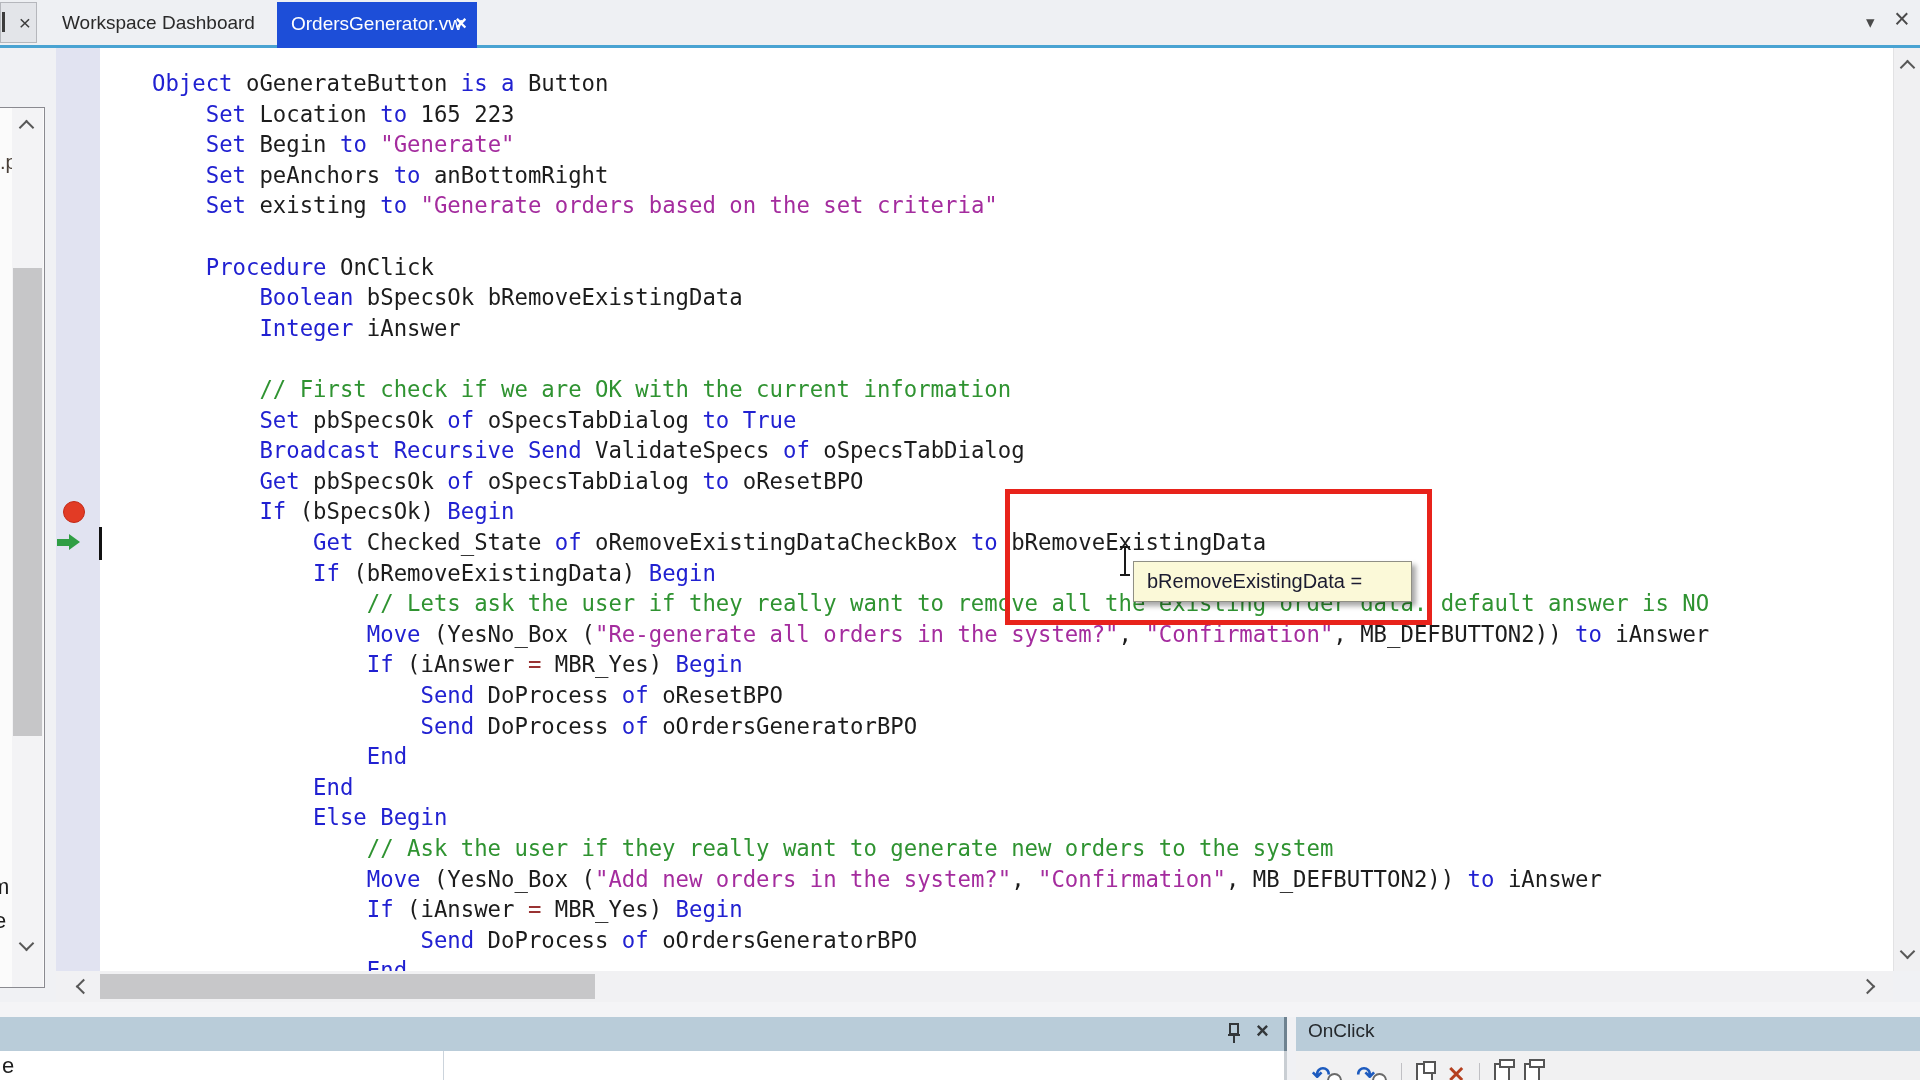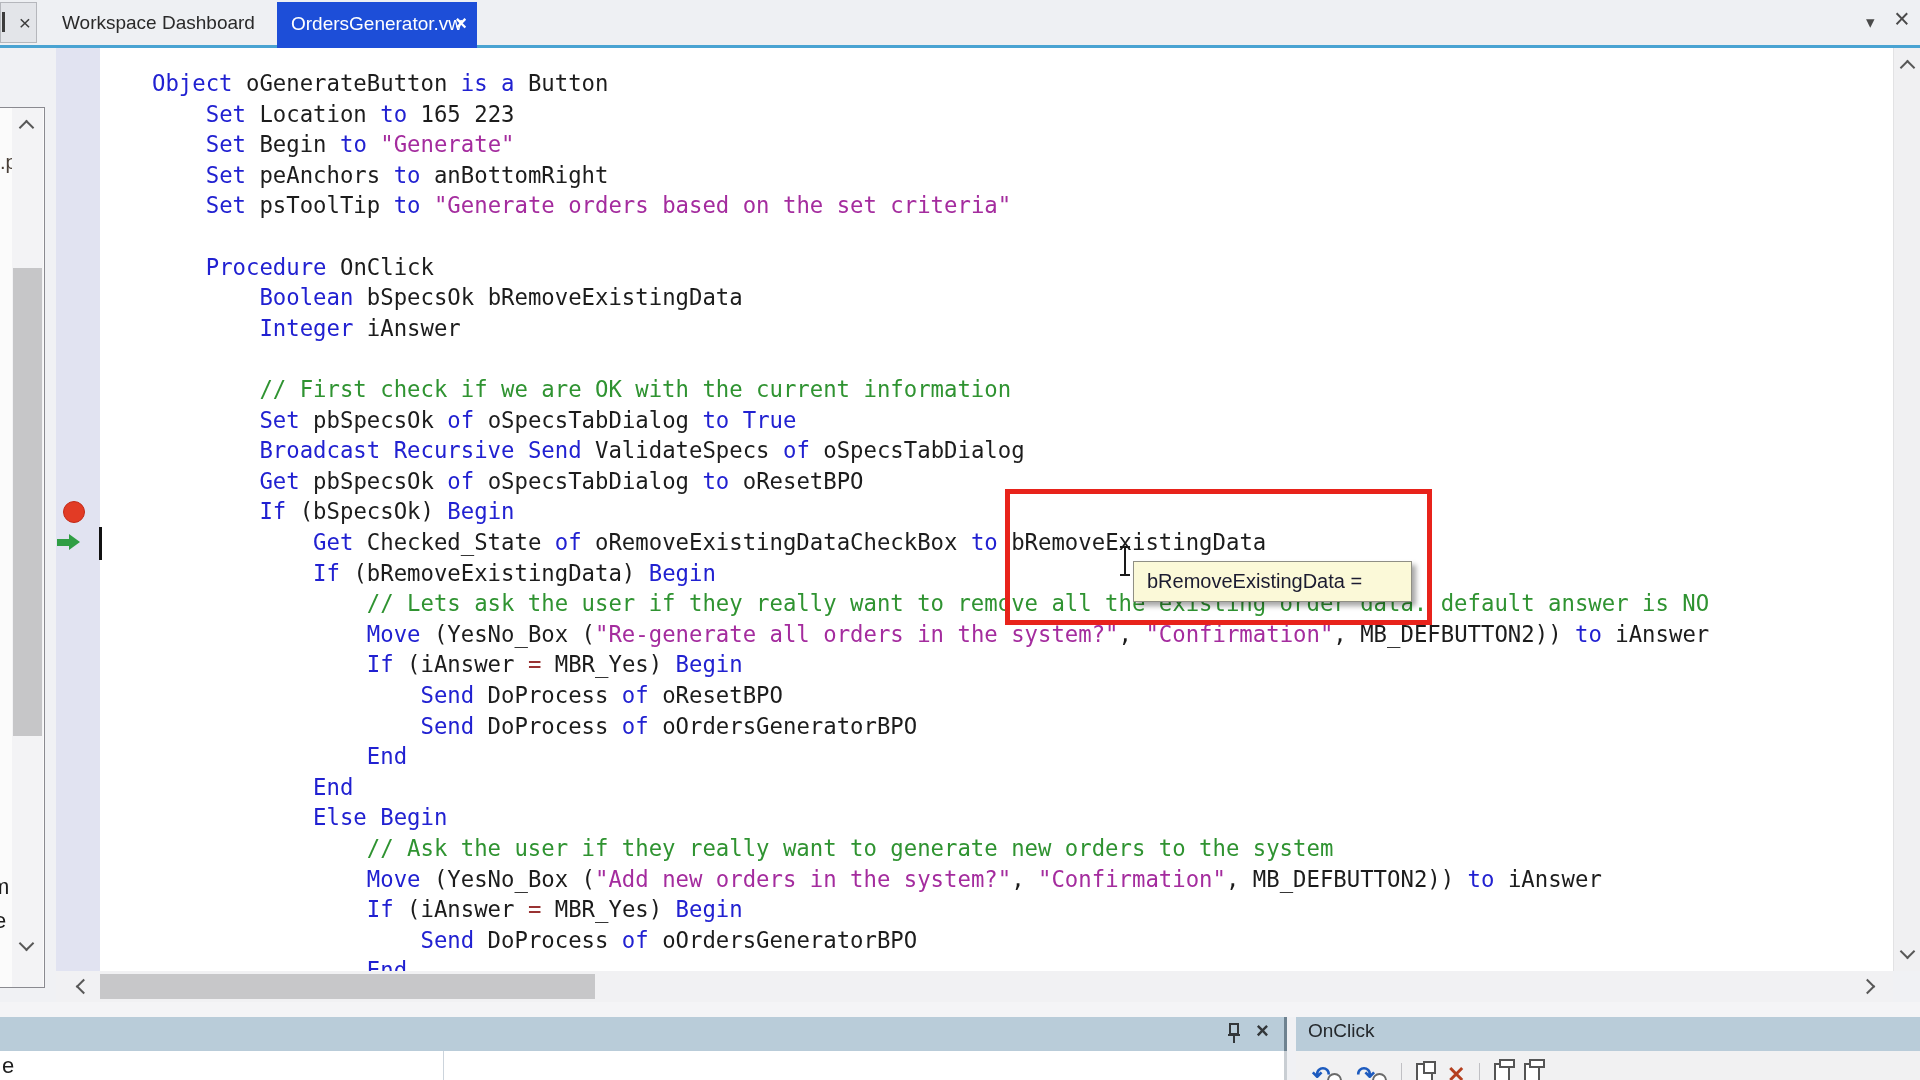--- a/index.html
+++ b/index.html
@@ -143,21 +143,21 @@
   <span class="chev down" style="position:absolute;left:9px;top:830px;"></span>
 </div>
 
 <div class="gutter"></div>
 <div class="editor">
   <div class="code-area">
       <div class="code-line" style="top: 0px;"><span class="tk-k">Object </span><span class="tk-i">oGenerateButton </span><span class="tk-k">is a </span><span class="tk-i">Button</span></div>
       <div class="code-line" style="top: 30.6px;"><span class="tk-i">    </span><span class="tk-k">Set </span><span class="tk-i">Location </span><span class="tk-k">to </span><span class="tk-n">165 223</span></div>
       <div class="code-line" style="top: 61.2px;"><span class="tk-i">    </span><span class="tk-k">Set </span><span class="tk-i">Begin </span><span class="tk-k">to </span><span class="tk-s">"Generate"</span></div>
       <div class="code-line" style="top: 91.8px;"><span class="tk-i">    </span><span class="tk-k">Set </span><span class="tk-i">peAnchors </span><span class="tk-k">to </span><span class="tk-i">anBottomRight</span></div>
-      <div class="code-line" style="top: 122.4px;"><span class="tk-i">    </span><span class="tk-k">Set </span><span class="tk-i">psToolTip </span><span class="tk-k">to </span><span class="tk-s">"Generate orders based on the set criteria"</span></div>
+      <div class="code-line" style="top: 122.4px;"><span class="tk-i">    </span><span class="tk-k">Set </span><span class="tk-i">existing </span><span class="tk-k">to </span><span class="tk-s">"Generate orders based on the set criteria"</span></div>
       <div class="code-line" style="top: 153px;"></div>
       <div class="code-line" style="top: 183.6px;"><span class="tk-i">    </span><span class="tk-k">Procedure </span><span class="tk-i">OnClick</span></div>
       <div class="code-line" style="top: 214.2px;"><span class="tk-i">        </span><span class="tk-k">Boolean </span><span class="tk-i">bSpecsOk bRemoveExistingData</span></div>
       <div class="code-line" style="top: 244.8px;"><span class="tk-i">        </span><span class="tk-k">Integer </span><span class="tk-i">iAnswer</span></div>
       <div class="code-line" style="top: 275.4px;"></div>
       <div class="code-line" style="top: 306px;"><span class="tk-c">        // First check if we are OK with the current information</span></div>
       <div class="code-line" style="top: 336.6px;"><span class="tk-i">        </span><span class="tk-k">Set </span><span class="tk-i">pbSpecsOk </span><span class="tk-k">of </span><span class="tk-i">oSpecsTabDialog </span><span class="tk-k">to True</span></div>
       <div class="code-line" style="top: 367.2px;"><span class="tk-i">        </span><span class="tk-k">Broadcast Recursive Send </span><span class="tk-i">ValidateSpecs </span><span class="tk-k">of </span><span class="tk-i">oSpecsTabDialog</span></div>
       <div class="code-line" style="top: 397.8px;"><span class="tk-i">        </span><span class="tk-k">Get </span><span class="tk-i">pbSpecsOk </span><span class="tk-k">of </span><span class="tk-i">oSpecsTabDialog </span><span class="tk-k">to </span><span class="tk-i">oResetBPO</span></div>
       <div class="code-line" style="top: 428.4px;"><span class="tk-i">        </span><span class="tk-k">If </span><span class="tk-i">(bSpecsOk) </span><span class="tk-k">Begin</span></div>

